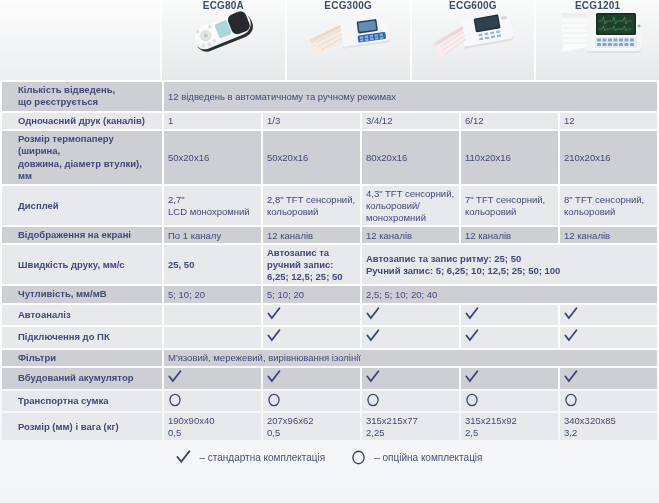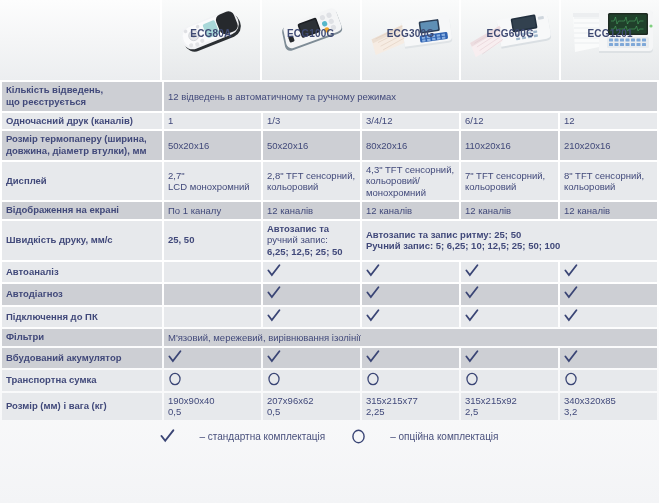--- a/index.html
+++ b/index.html
@@ -39,21 +39,21 @@
     display: flex;
     gap: 2px;
   }
   .prod-card {
     flex: 1;
     position: relative;
     background: linear-gradient(to bottom, #fafbfb 0%, #eef0f1 60%, #e6e8ea 100%);
     display: flex;
     flex-direction: column;
     align-items: center;
-    justify-content: center;
+    justify-content: flex-start;
     padding-bottom: 13px;
     box-sizing: border-box;
   }
   .prod-art {
     position: absolute;
     top: 4px;
     left: 0;
     right: 0;
     height: 58px;
     display: flex;
@@ -84,21 +84,21 @@
     color: #41497a;
     vertical-align: middle;
     padding: 2px 4px;
     box-sizing: border-box;
   }
   col.lbl { width: 160px; }
   col.dat { width: 97px; }
 
   td.label {
     text-align: left;
-    padding-left: 4px;
+    padding-left: 16px;
     font-weight: bold;
     font-size: 9.5px;
     line-height: 1.3;
   }
   td.val {
   }
   .lt  { background: #e7e9ec; margin-top: 36px; }
   .dk  { background: #cdcfd4; }
 
   .mark {
@@ -114,21 +114,21 @@
     align-items: center;
     justify-content: center;
     gap: 26px;
     height: 30px;
     font-size: 10px;
     color: #49507c;
   }
   .legend-item {
     display: flex;
     align-items: center;
-    gap: 24px;
+    gap: 8px;
   }
   .legend-item span.txt { position: relative; top: 0px; }
 </style>
 </head>
 <body>
 
 <div class="sheet">
 
   <div class="header-row">
     <div class="header-spacer"></div>
@@ -149,40 +149,20 @@
               <circle cx="26" cy="31.5" r="2.1" fill="#e3e4e7"></circle>
               <circle cx="32" cy="30" r="2.1" fill="#e3e4e7"></circle>
               <circle cx="33" cy="15" r="1.8" fill="#dfe0e4"></circle>
               <circle cx="20" cy="15" r="1.8" fill="#dfe0e4"></circle>
             </g>
           </svg>
         </div>
         <div class="prod-name">ECG80A</div>
       </div>
 
-      <div class="prod-card">
-        <div class="prod-art">
-          <svg width="86" height="52" viewBox="0 0 86 52">
-            <g transform="rotate(-20 43 26)">
-              <path d="M14 30 L16 16 Q17 11 23 11 L68 11 Q74 11 74 17 L74 31 Q74 36 68 36 L20 36 Q14 36 14 30 Z" fill="#7e8c96"></path>
-              <path d="M16 28 L18 14 Q19 9.5 25 9.5 L68 9.5 Q74 9.5 74 15 L74 29 Q74 34 68 34 L22 34 Q16 34 16 28 Z" fill="#f4f5f6"></path>
-              <rect x="33" y="13" width="20" height="15" rx="2" fill="#1c1f24"></rect>
-              <rect x="34.5" y="14.5" width="17" height="12" rx="1" fill="#2c3136"></rect>
-              <circle cx="59" cy="15.5" r="2.6" fill="#dfe1e5"></circle>
-              <circle cx="66" cy="15.5" r="2.6" fill="#dfe1e5"></circle>
-              <circle cx="59" cy="22" r="2.6" fill="#56b7c9"></circle>
-              <circle cx="66" cy="22" r="2.6" fill="#dfe1e5"></circle>
-              <circle cx="59" cy="28.5" r="2.6" fill="#f0a72c"></circle>
-              <circle cx="66" cy="28.5" r="2.6" fill="#dfe1e5"></circle>
-              <rect x="20" y="22" width="5" height="6" rx="1" fill="#25282c"></rect>
-            </g>
-          </svg>
-        </div>
-        <div class="prod-name">ECG100G</div>
-      </div>
 
       <div class="prod-card">
         <div class="prod-art">
           <svg width="94" height="54" viewBox="0 0 94 54">
             <g transform="rotate(-8 47 27)">
               <path d="M40 16 L84 16 Q88 16 88 21 L88 38 Q88 42 84 42 L40 42 Z" fill="#dfe3e6"></path>
               <path d="M40 14 L84 14 Q88 14 88 19 L88 36 Q88 40 84 40 L40 40 Z" fill="#f6f7f8"></path>
               <rect x="57" y="17" width="20" height="12" rx="1.5" fill="#2b3d55"></rect>
               <rect x="58.5" y="18.5" width="17" height="9" rx="1" fill="#5f8fb5"></rect>
               <rect x="56" y="31" width="28" height="7" rx="1.5" fill="#2f62b0"></rect>
@@ -368,61 +348,57 @@
         </tr>
         <tr>
           <td class="label lt">
             <div>Швидкість друку, мм/с</div>
           </td>
           <td class="val lt" colspan="1">
             <div style="font-weight:bold">25, 50</div>
           </td>
           <td class="val lt" colspan="1">
             <div style="font-weight:bold">Автозапис та</div>
-            <div style="font-weight:normal">ручний запис:</div>
+            <div style="font-weight:bold">ручний запис:</div>
             <div style="font-weight:bold">6,25; 12,5; 25; 50</div>
           </td>
           <td class="val lt" colspan="3">
             <div style="font-weight:bold">Автозапис та запис ритму: 25; 50</div>
             <div style="font-weight:bold">Ручний запис: 5; 6,25; 10; 12,5; 25; 50; 100</div>
           </td>
         </tr>
         <tr>
+          <td class="label dk">
+            <div>Чутливість, мм/мВ</div>
+          </td>
+          <td class="val dk" colspan="1">
+            <div style="font-weight:normal">5; 10; 20</div>
+          </td>
+          <td class="val dk" colspan="1">
+            <div style="font-weight:normal">5; 10; 20</div>
+          </td>
+          <td class="val dk" colspan="3">
+            <div style="font-weight:normal">2,5; 5; 10; 20; 40</div>
+          </td>
+        </tr>
+        <tr>
           <td class="label lt">
             <div>Автоаналіз</div>
           </td>
           <td class="val lt">&nbsp;</td>
           <td class="val lt"><span class="mark check"><svg width="14" height="14" viewBox="0 0 15 15">
                 <path d="M1.5 7 L5.2 11.8 L13.3 1.3" stroke="#3a4575" stroke-width="1.9" fill="none" stroke-linecap="round"></path>
               </svg></span></td>
           <td class="val lt"><span class="mark check"><svg width="14" height="14" viewBox="0 0 15 15">
                 <path d="M1.5 7 L5.2 11.8 L13.3 1.3" stroke="#3a4575" stroke-width="1.9" fill="none" stroke-linecap="round"></path>
               </svg></span></td>
           <td class="val lt"><span class="mark check"><svg width="14" height="14" viewBox="0 0 15 15">
                 <path d="M1.5 7 L5.2 11.8 L13.3 1.3" stroke="#3a4575" stroke-width="1.9" fill="none" stroke-linecap="round"></path>
               </svg></span></td>
           <td class="val lt"><span class="mark check"><svg width="14" height="14" viewBox="0 0 15 15">
-                <path d="M1.5 7 L5.2 11.8 L13.3 1.3" stroke="#3a4575" stroke-width="1.9" fill="none" stroke-linecap="round"></path>
-              </svg></span></td>
-        </tr>
-        <tr>
-          <td class="label dk">
-            <div>Автодіагноз</div>
-          </td>
-          <td class="val dk">&nbsp;</td>
-          <td class="val dk"><span class="mark check"><svg width="14" height="14" viewBox="0 0 15 15">
-                <path d="M1.5 7 L5.2 11.8 L13.3 1.3" stroke="#3a4575" stroke-width="1.9" fill="none" stroke-linecap="round"></path>
-              </svg></span></td>
-          <td class="val dk"><span class="mark check"><svg width="14" height="14" viewBox="0 0 15 15">
-                <path d="M1.5 7 L5.2 11.8 L13.3 1.3" stroke="#3a4575" stroke-width="1.9" fill="none" stroke-linecap="round"></path>
-              </svg></span></td>
-          <td class="val dk"><span class="mark check"><svg width="14" height="14" viewBox="0 0 15 15">
-                <path d="M1.5 7 L5.2 11.8 L13.3 1.3" stroke="#3a4575" stroke-width="1.9" fill="none" stroke-linecap="round"></path>
-              </svg></span></td>
-          <td class="val dk"><span class="mark check"><svg width="14" height="14" viewBox="0 0 15 15">
                 <path d="M1.5 7 L5.2 11.8 L13.3 1.3" stroke="#3a4575" stroke-width="1.9" fill="none" stroke-linecap="round"></path>
               </svg></span></td>
         </tr>
         <tr>
           <td class="label lt">
             <div>Підключення до ПК</div>
           </td>
           <td class="val lt">&nbsp;</td>
           <td class="val lt"><span class="mark check"><svg width="14" height="14" viewBox="0 0 15 15">
                 <path d="M1.5 7 L5.2 11.8 L13.3 1.3" stroke="#3a4575" stroke-width="1.9" fill="none" stroke-linecap="round"></path>

